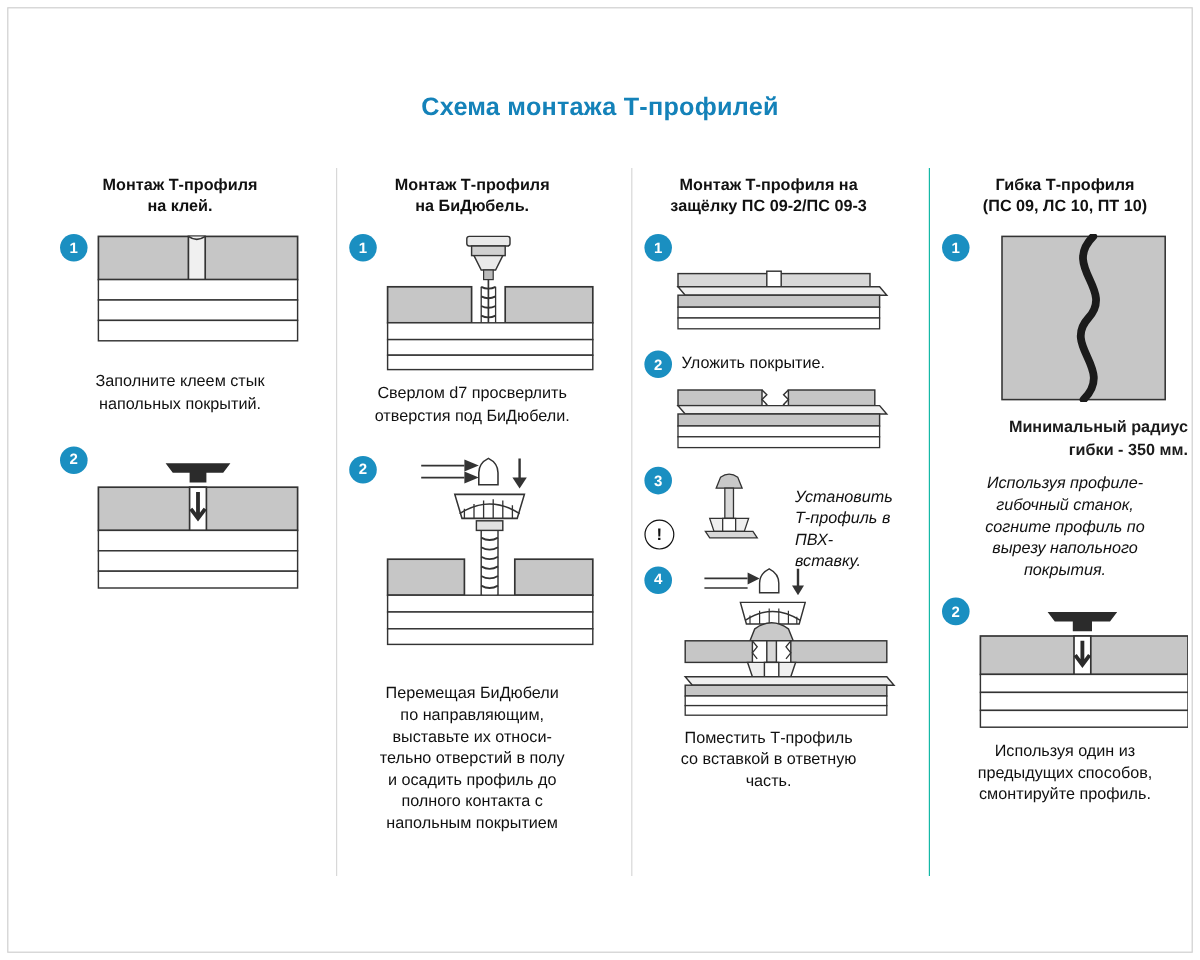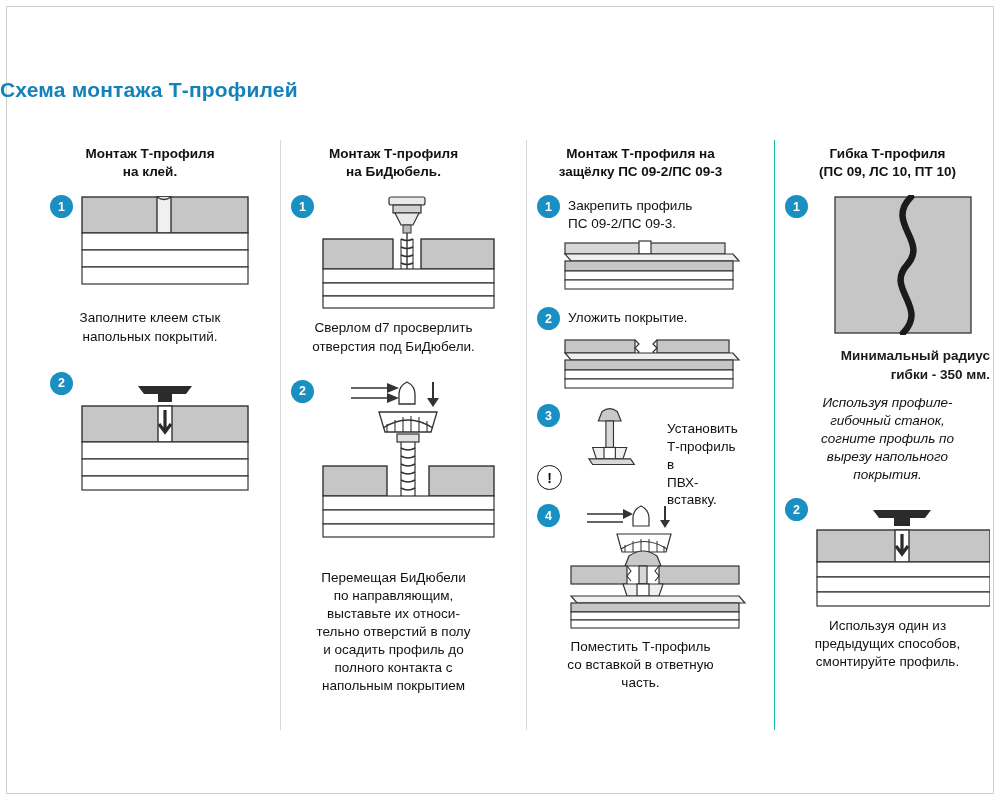--- a/index.html
+++ b/index.html
@@ -26,21 +26,21 @@
     width: 988px;
     height: 788px;
     border: 1px solid #cfcfcf;
     box-sizing: border-box;
   }
   .title {
     position: absolute;
     top: 78px;
     left: 0;
     width: 1000px;
-    text-align: left;
+    text-align: center;
     font-size: 21px;
     font-weight: bold;
     color: #1482b9;
     letter-spacing: 0.2px;
   }
   .columns {
     position: absolute;
     top: 140px;
     left: 40px;
     width: 920px;
@@ -239,22 +239,20 @@
       </div>
     </div>
 
     <div class="col c2">
       <div class="col-head">Монтаж Т-профиля на
 защёлку ПС 09-2/ПС 09-3</div>
 
       <div class="step">
         <div class="step-row">
           <div class="badge">1</div>
-          <div class="step-text-inline">Закрепить профиль
-ПС 09-2/ПС 09-3.</div>
         </div>
         <svg class="fig" width="180" height="58" viewBox="0 0 180 58" style="margin-left:24px;">
           <rect x="4" y="4" width="160" height="11" fill="#d8d8d8" stroke="#333" stroke-width="1.2"></rect>
           <rect x="78" y="2" width="12" height="13" fill="#fff" stroke="#333" stroke-width="1.2"></rect>
           <path d="M4 15 L172 15 L178 22 L10 22 Z" fill="#efefef" stroke="#333" stroke-width="1.2"></path>
           <rect x="4" y="22" width="168" height="10" fill="#c6c6c6" stroke="#333" stroke-width="1.2"></rect>
           <rect x="4" y="32" width="168" height="9" fill="#fff" stroke="#333" stroke-width="1.1"></rect>
           <rect x="4" y="41" width="168" height="9" fill="#fff" stroke="#333" stroke-width="1.1"></rect>
         </svg>
       </div>
@@ -278,21 +276,21 @@
       <div class="step" style="margin-top:10px;">
         <div class="step-row">
           <div class="badge">3</div>
           <svg width="96" height="68" viewBox="0 0 96 68">
             <path d="M36 6 q8 -6 16 0 l4 10 l-24 0 Z" fill="#c9c9c9" stroke="#333" stroke-width="1.2"></path>
             <rect x="40" y="16" width="8" height="28" fill="#d8d8d8" stroke="#333" stroke-width="1.2"></rect>
             <path d="M26 44 L62 44 L58 56 L30 56 Z" fill="#efefef" stroke="#333" stroke-width="1.2"></path>
             <rect x="38" y="44" width="12" height="12" fill="#fff" stroke="#333" stroke-width="1.2"></rect>
             <path d="M22 56 L66 56 L70 62 L26 62 Z" fill="#d8d8d8" stroke="#333" stroke-width="1.2"></path>
           </svg>
-          <div class="step-text-inline" style="padding-top:16px;">Установить
+          <div class="step-text-inline" style="padding-top:16px;font-style:italic;">Установить
 Т-профиль в
 ПВХ-вставку.</div>
         </div>
         <div class="badge warn" style="position:relative;margin-top:-44px;margin-left:0;">!</div>
       </div>
 
       <div class="step" style="margin-top:14px;">
         <div class="fig-wrap">
           <div class="badge badge-float">4</div>
           <svg class="fig" width="180" height="125" viewBox="0 0 180 125">

